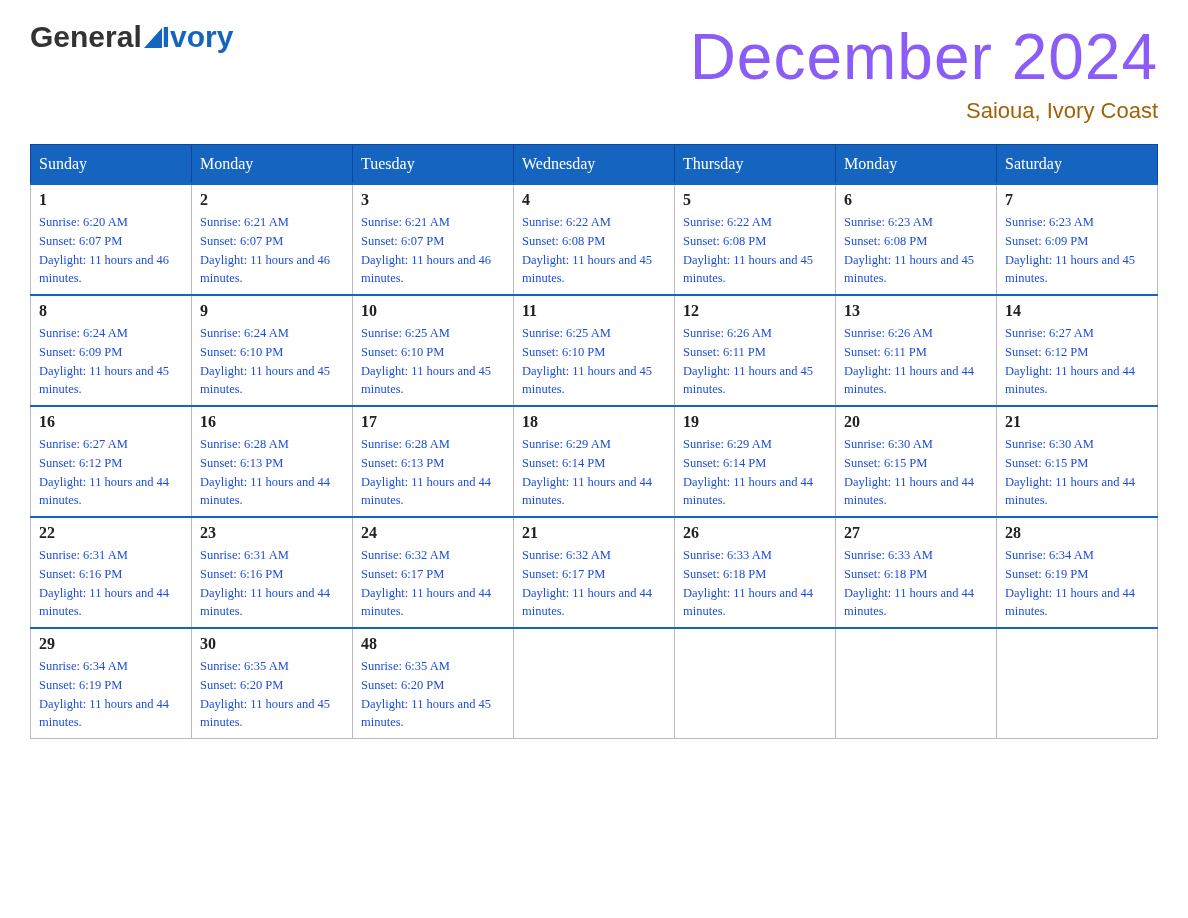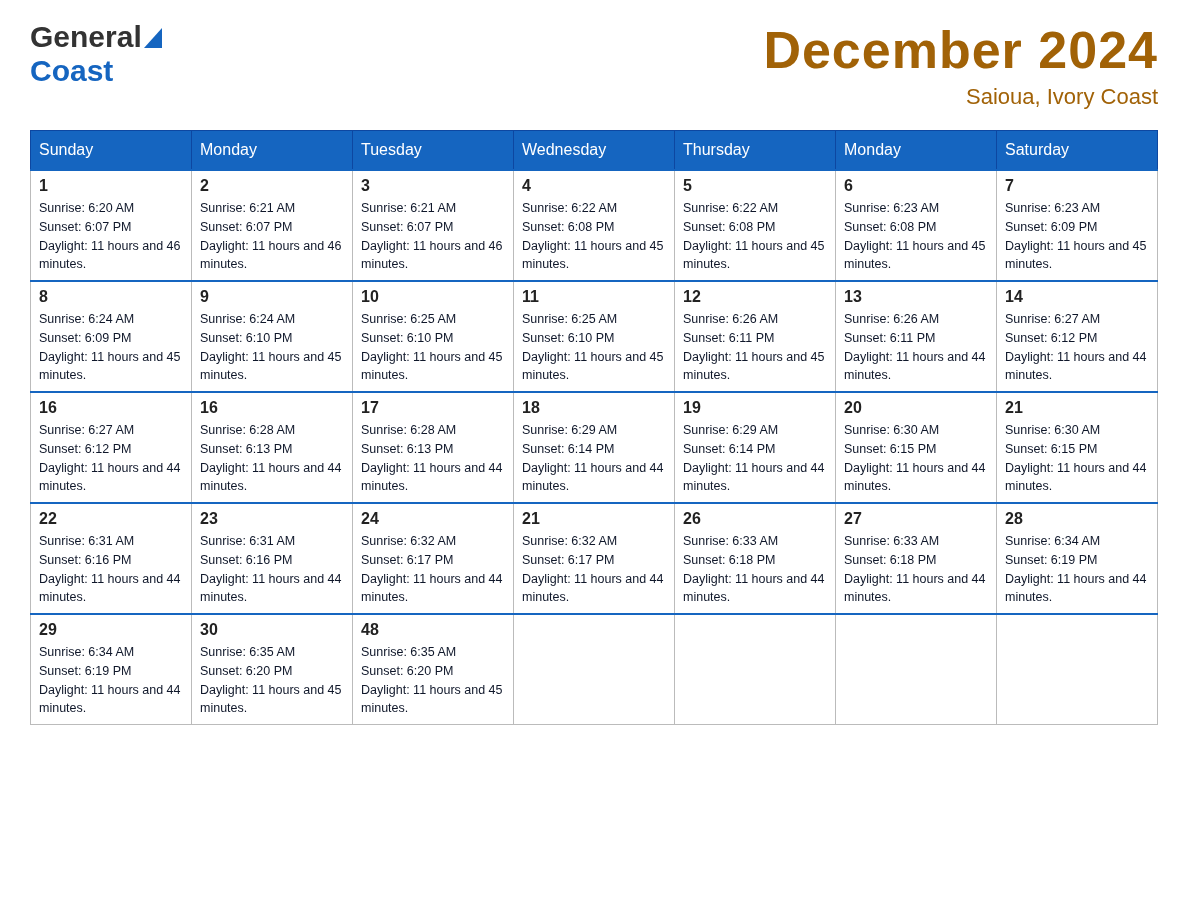--- a/index.html
+++ b/index.html
@@ -11,41 +11,41 @@
       padding: 20px 30px;
     }
     .header {
       display: flex;
       justify-content: space-between;
       align-items: flex-start;
       margin-bottom: 20px;
     }
     .logo {
       display: flex;
-      flex-direction: column;
       align-items: flex-start;
     }
     .title-section {
       text-align: right;
     }
     .month-title {
-      font-size: 52px;
-      font-weight: bold;
-      color: #a16207;
+      font-size: 64px;
+      font-weight: normal;
+      color: #8b5cf6;
       letter-spacing: 1px;
     }
     .location {
       font-size: 22px;
       color: #a16207;
       margin-top: 4px;
     }
     .calendar {
       width: 100%;
       border-collapse: collapse;
       border: 1px solid #999;
+      font-family: Liberation Serif, serif;
     }
     .calendar th {
       background-color: #1565c0;
       color: #fff;
       font-size: 16px;
       font-weight: normal;
       padding: 10px 8px;
       text-align: left;
       border: 1px solid #0d47a1;
     }
@@ -60,21 +60,21 @@
       border-top: 2px solid #1565c0;
     }
     .day-number {
       font-size: 16px;
       font-weight: bold;
       color: #222;
       margin-bottom: 4px;
     }
     .day-info {
       font-size: 12.5px;
-      color: #0f172a;
+      color: #1d4ed8;
       line-height: 1.5;
     }
     .empty-cell {
       background: #fff;
     }
     .logo-row {
       display: flex;
       align-items: center;
     }
     .logo-text-general {
@@ -93,21 +93,21 @@
 
 <div class="header">
   <div class="logo">
     <div class="logo-row">
       <span class="logo-text-general">General</span>
       <svg width="18" height="20" viewBox="0 0 18 20" style="margin-left:2px; margin-bottom:-2px;">
         <polygon points="0,20 18,20 18,0" fill="#1565c0"></polygon>
       </svg>
     </div>
     <div>
-      <span class="logo-text-blue">Coast</span>
+      <span class="logo-text-blue">Ivory</span>
     </div>
   </div>
   <div class="title-section">
     <div class="month-title">December 2024</div>
     <div class="location">Saioua, Ivory Coast</div>
   </div>
 </div>
 
 <table class="calendar">
   <thead>

